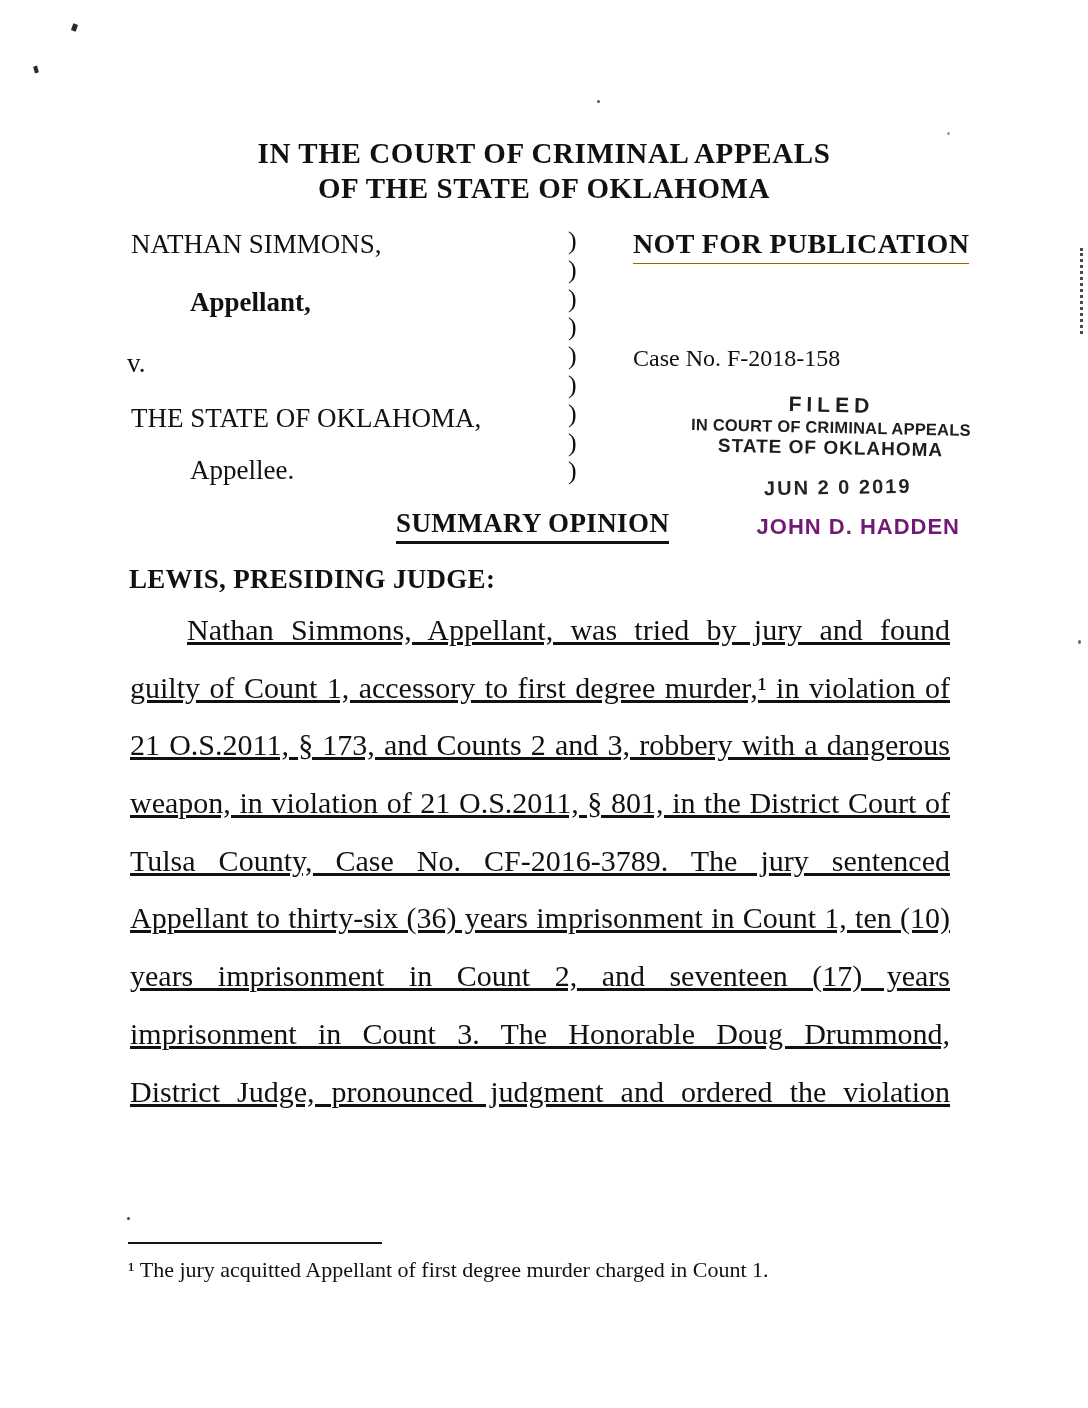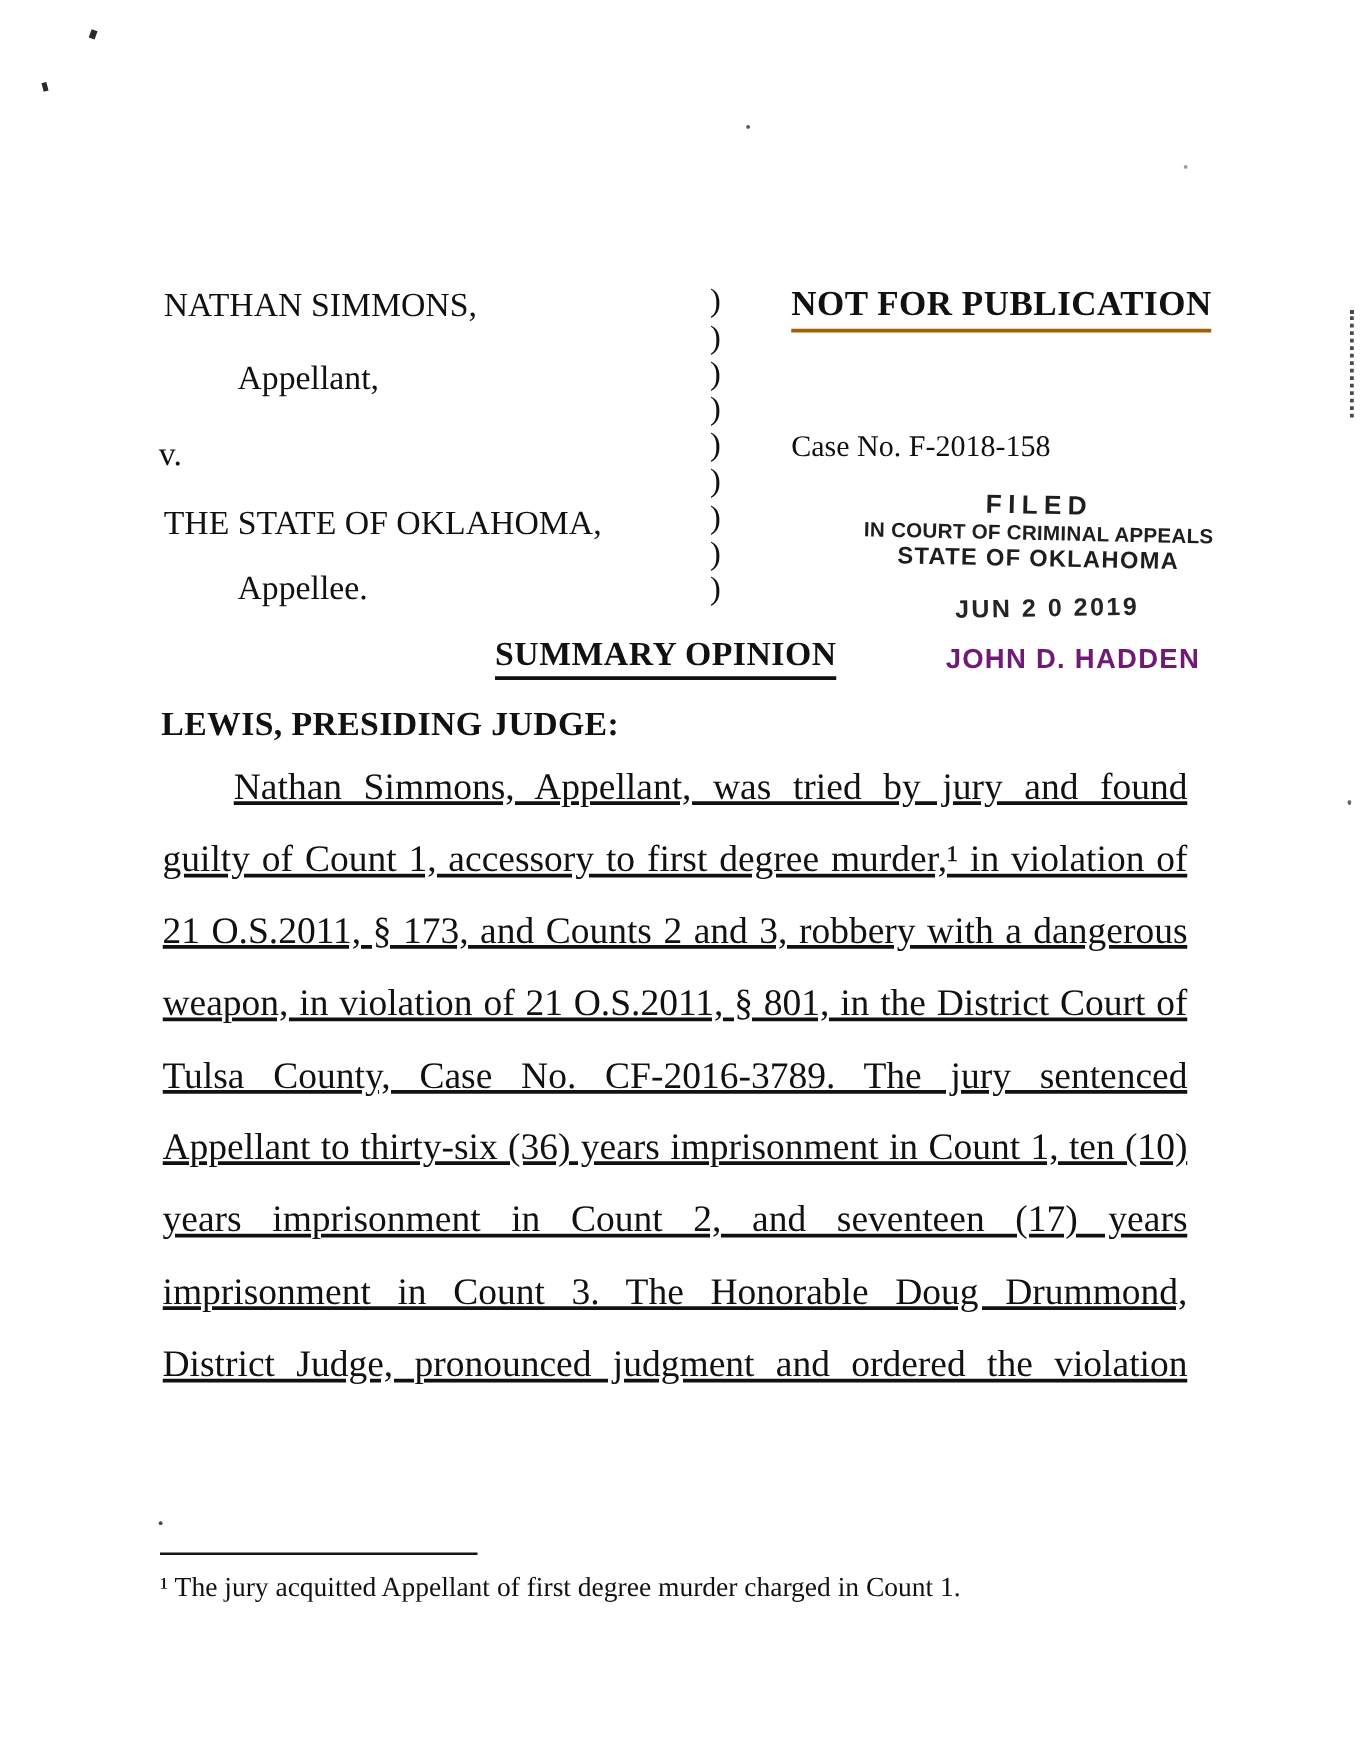--- a/index.html
+++ b/index.html
@@ -18,36 +18,36 @@
   .court-title {
     position:absolute; left:0; right:0; top:136px;
     text-align:center;
     font-weight:bold; font-size:29px; line-height:35px;
     letter-spacing:0.6px;
   }
 
   
   .cap { font-size:27px;text-align:right; }
   .cap-appellant-name { left:131px; top:229px; }
-  .cap-appellant-role { left:190px; top:287px; }
+  .cap-appellant-role { left:190px; top:287px;font-weight:bold; }
   .cap-versus        { left:127px; top:348px; }
   .cap-appellee-name { left:131px; top:403px; }
   .cap-appellee-role { left:190px; top:455px; }
 
   .paren-col {
     position:absolute; left:568px; top:227px;
     font-size:26px; line-height:28.8px;
     text-align:center;
   }
   .paren { display:block; }
 
   .not-for-pub {
     left:633px; top:228px;
     font-size:28px; font-weight:bold;
-    border-bottom:3px solid #a16207; padding-bottom:3px;
+    border-bottom:1px solid #a16207; padding-bottom:3px;
     letter-spacing:0.4px;
   }
   .case-no { left:633px; top:345px; font-size:24px; }
 
   
   .stamp-head {
     position:absolute; left:688px; top:393px; width:286px;
     text-align:center;
     font-family:"Liberation Sans", sans-serif;
     color:#1e1e1e;
@@ -108,20 +108,24 @@
   .edge-dots {
     position:absolute; left:1080px; top:248px; height:86px; width:0;
     border-left:3px dotted #4a4a4a;
   }
 </style>
 </head>
 <body>
 
 <div class="page">
 
+  <div class="court-title">
+    <div>IN THE COURT OF CRIMINAL APPEALS</div>
+    <div>OF THE STATE OF OKLAHOMA</div>
+  </div>
 
   <div class="abs cap cap-appellant-name">NATHAN SIMMONS,</div>
   <div class="abs cap cap-appellant-role">Appellant,</div>
   <div class="abs cap cap-versus">v.</div>
   <div class="abs cap cap-appellee-name">THE STATE OF OKLAHOMA,</div>
   <div class="abs cap cap-appellee-role">Appellee.</div>
 
   <div class="paren-col">
       <span class="paren">)</span>
       <span class="paren">)</span>

